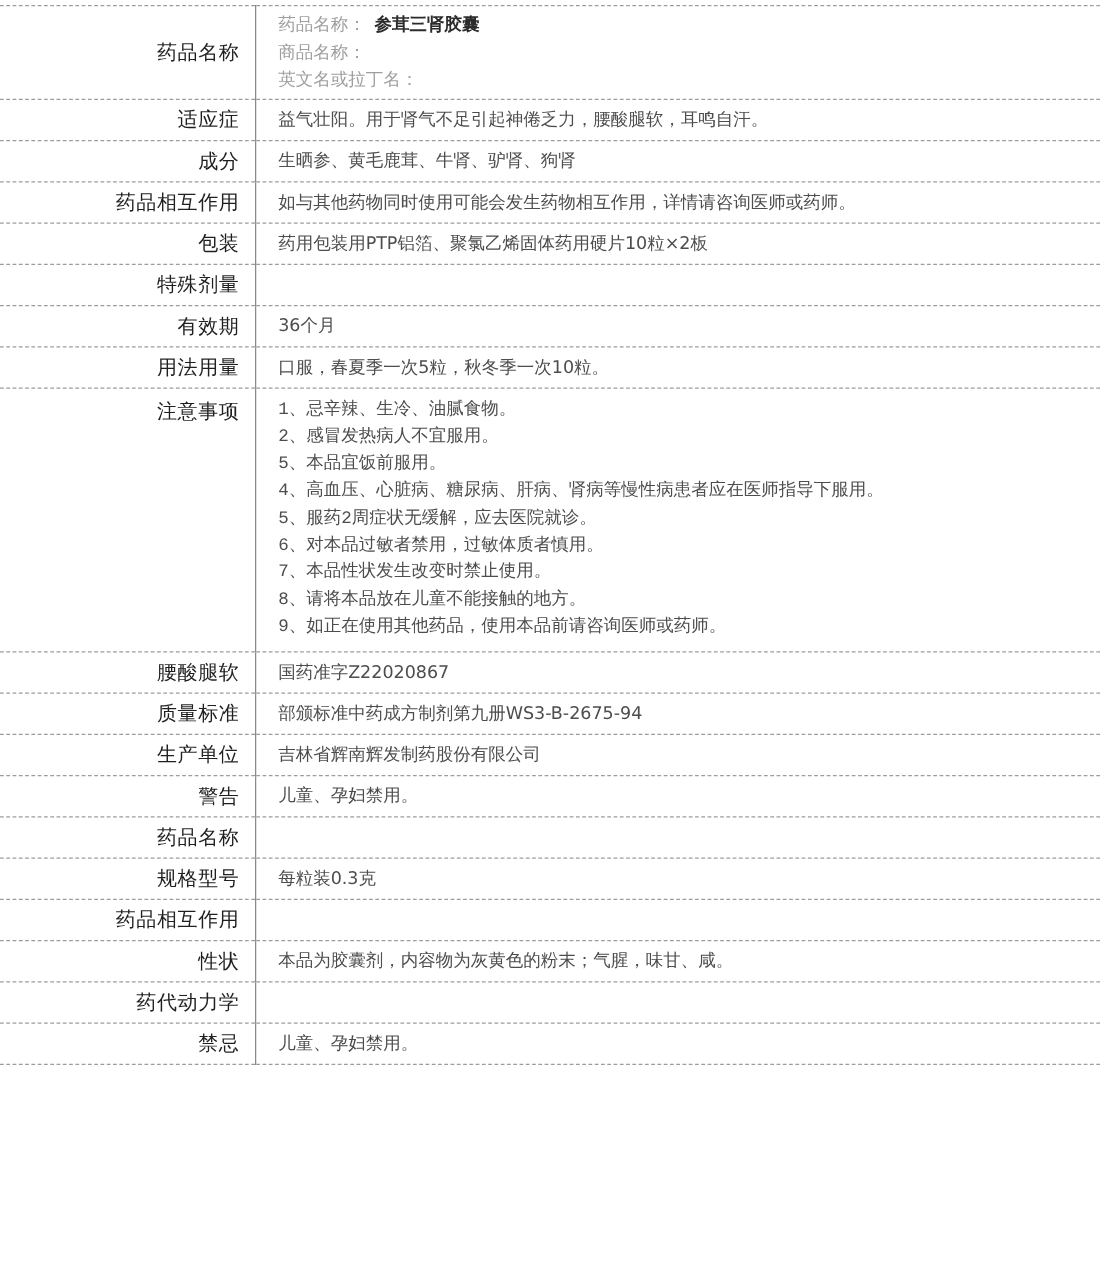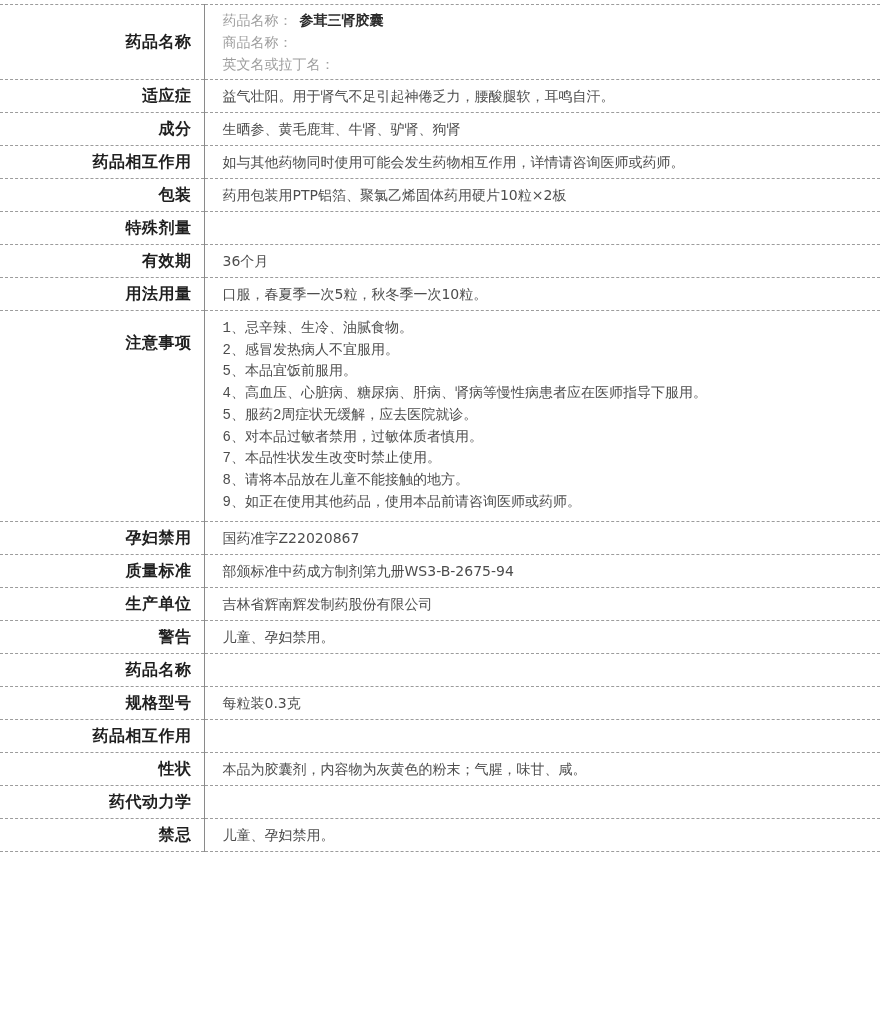--- a/index.html
+++ b/index.html
@@ -27,21 +27,21 @@
   }
   table.drug-table tr {
     height: 33px;
   }
   table.drug-table th {
     width: 204px;
     box-sizing: border-box;
     border-right: 1px solid #8a8a8a;
     border-bottom: 1px dashed #9c9c9c;
     font-size: 16px;
-    font-weight: bold;
+    font-weight: normal;
     color: #1f1f1f;
     letter-spacing: 0.5px;
     text-align: right;
     vertical-align: middle;
     padding: 4px 12px 4px 0;
     white-space: nowrap;
   }
   table.drug-table td {
     border-bottom: 1px dashed #9c9c9c;
     font-size: 14px;
@@ -62,21 +62,21 @@
   .drug-name-value {
     color: #2b2b2b;
     font-weight: bold;
     margin-left: 7px;
   }
   tr.notes-row {
     height: 204px;
   }
   tr.notes-row th {
     vertical-align: top;
-    padding-top: 22px;
+    padding-top: 8px;
   }
   tr.notes-row td {
     vertical-align: top;
     padding-top: 7px;
     padding-bottom: 8px;
     line-height: 21.7px;
     font-family: Liberation Mono, monospace;
   }
 </style>
 </head>
@@ -145,21 +145,21 @@
           <div class="note-line">4、高血压、心脏病、糖尿病、肝病、肾病等慢性病患者应在医师指导下服用。</div>
           <div class="note-line">5、服药2周症状无缓解，应去医院就诊。</div>
           <div class="note-line">6、对本品过敏者禁用，过敏体质者慎用。</div>
           <div class="note-line">7、本品性状发生改变时禁止使用。</div>
           <div class="note-line">8、请将本品放在儿童不能接触的地方。</div>
           <div class="note-line">9、如正在使用其他药品，使用本品前请咨询医师或药师。</div>
         </td>
       </tr>
 
       <tr>
-        <th>孕妇禁用</th>
+        <th>腰酸腿软</th>
         <td>国药准字Z22020867</td>
       </tr>
 
       <tr>
         <th>质量标准</th>
         <td>部颁标准中药成方制剂第九册WS3-B-2675-94</td>
       </tr>
 
       <tr>
         <th>生产单位</th>

